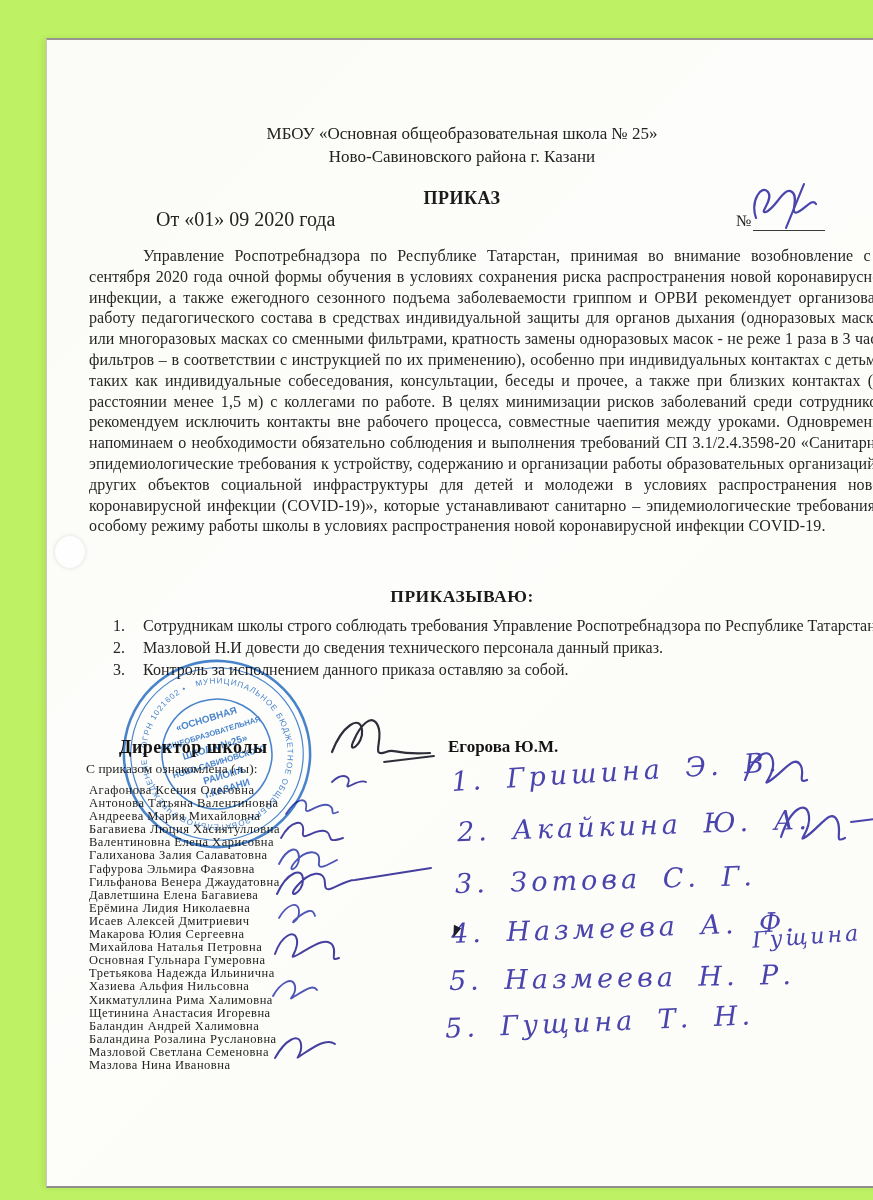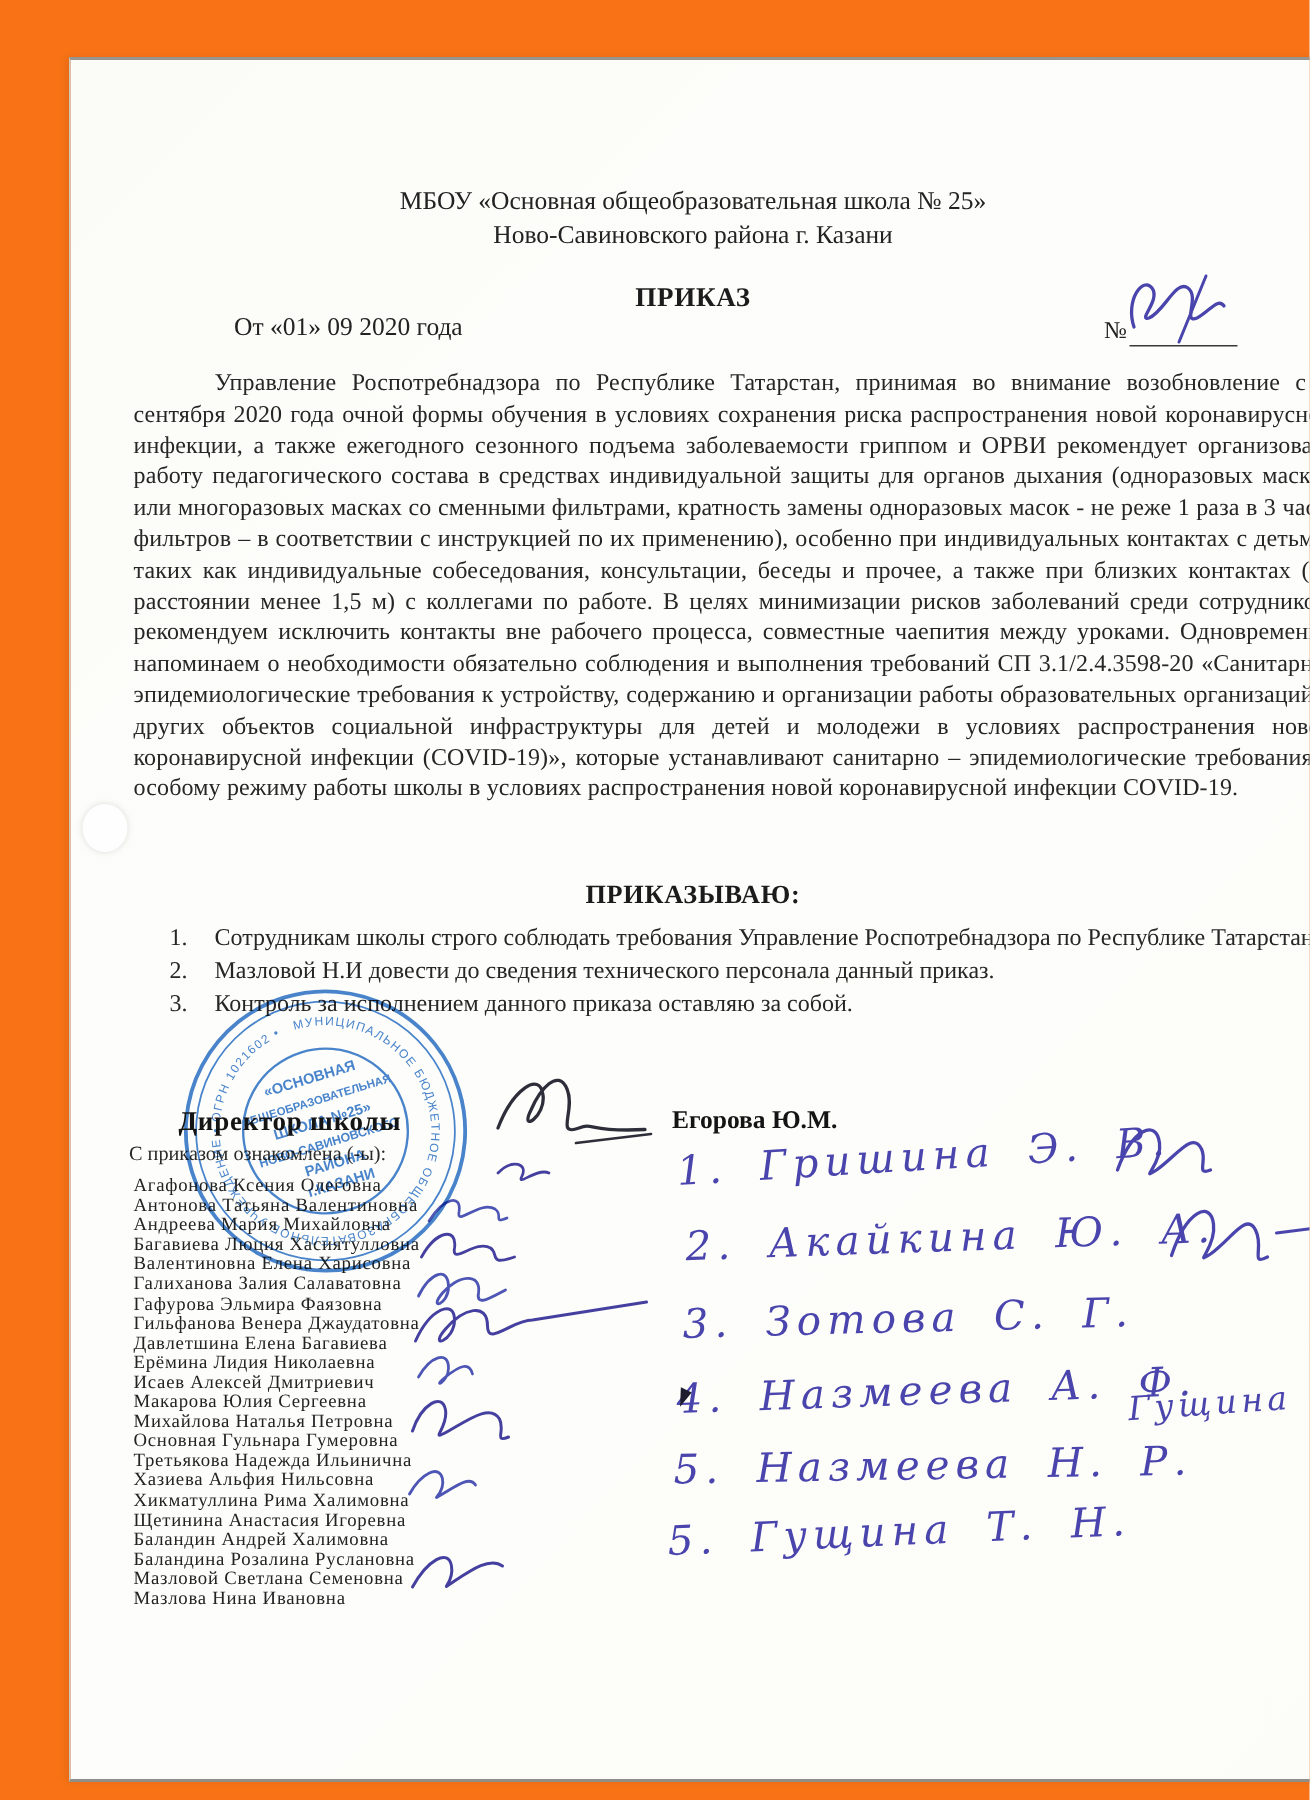--- a/index.html
+++ b/index.html
@@ -3,33 +3,33 @@
 <meta charset="utf-8">
 <style>
   * { margin:0; padding:0; box-sizing:border-box; }
   html,body { width:873px; height:1200px; }
   body {
     font-family:"Liberation Serif", serif;
     background:#e7e6e0;
     position:relative;
     overflow:hidden;
   }
-  .stage { position:absolute; inset:0; background:#f97316; }
+  .stage { position:absolute; inset:0; background:#bef264; }
   .paper {
     position:absolute; left:46px; top:38px; width:850px; height:1150px;
     background:linear-gradient(135deg,#fbfbf7 0%, #fdfdfb 40%, #fcfcf8 100%);
     border-top:2px solid #96958f;
     border-left:1px solid #c7c6bf;
     border-bottom:2px solid #8f8e88;
     box-shadow:-3px 0 6px rgba(0,0,0,0.08);
   }
   .abs { position:absolute; }
   .org-line { width:830px; text-align:center; font-size:17px; color:#222; }
   .doc-title { width:830px; text-align:center; font-size:18px; font-weight:bold; color:#1c1c1c; letter-spacing:0.5px; }
-  .date-line { font-size:17px; color:#232323; }
+  .date-line { font-size:20px; color:#232323; }
   .num-label { font-size:16px; color:#232323; }
   .num-underline { width:72px; border-bottom:1.5px solid #3a3a3a; height:1px; }
   .body-par {
     width:800px; font-size:16px; line-height:20.8px; color:#262626;
     text-align:justify; text-indent:54px; letter-spacing:0.1px;
   }
   .res-heading { width:830px; text-align:center; font-size:17.5px; font-weight:bold; color:#1b1b1b; letter-spacing:0.5px; }
   .order-list { width:772px; }
   .order-item { display:flex; font-size:16px; line-height:21px; color:#262626; margin-bottom:1px; }
   .oi-num { width:30px; flex:0 0 30px; }

